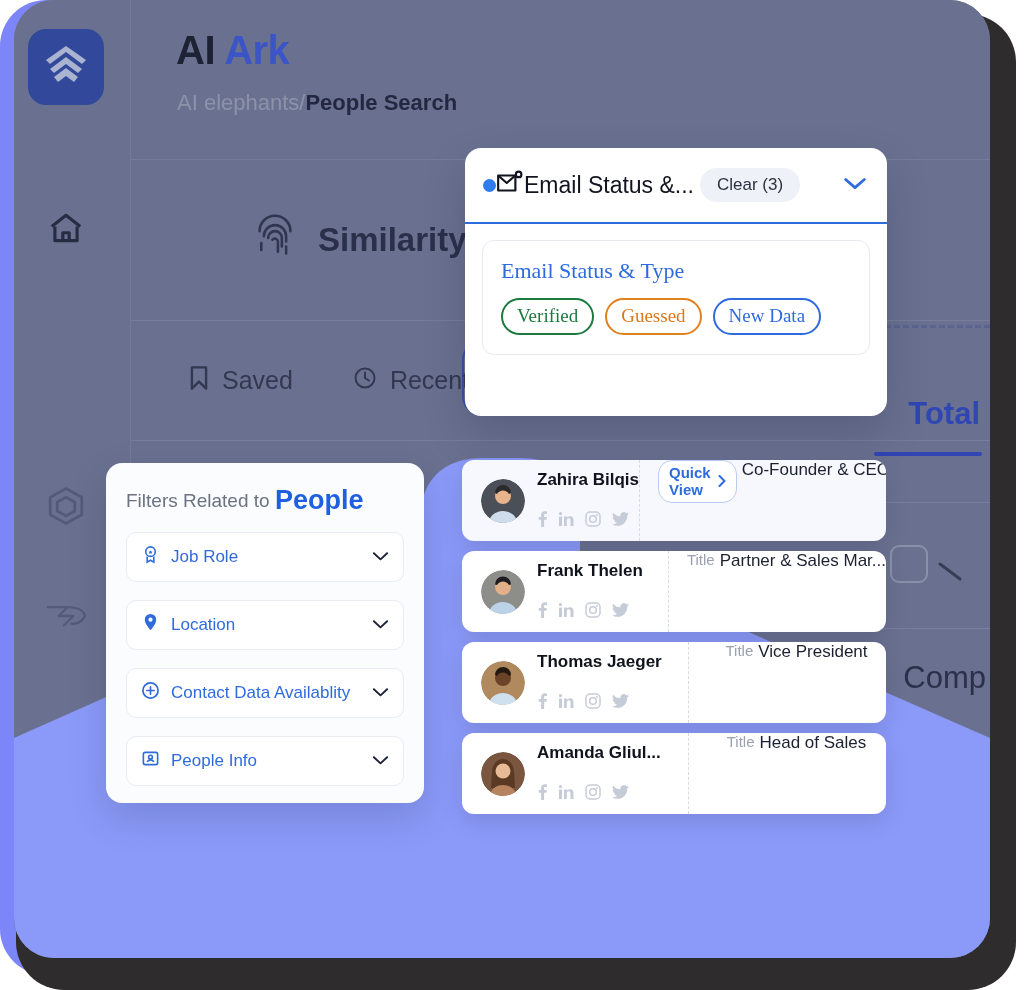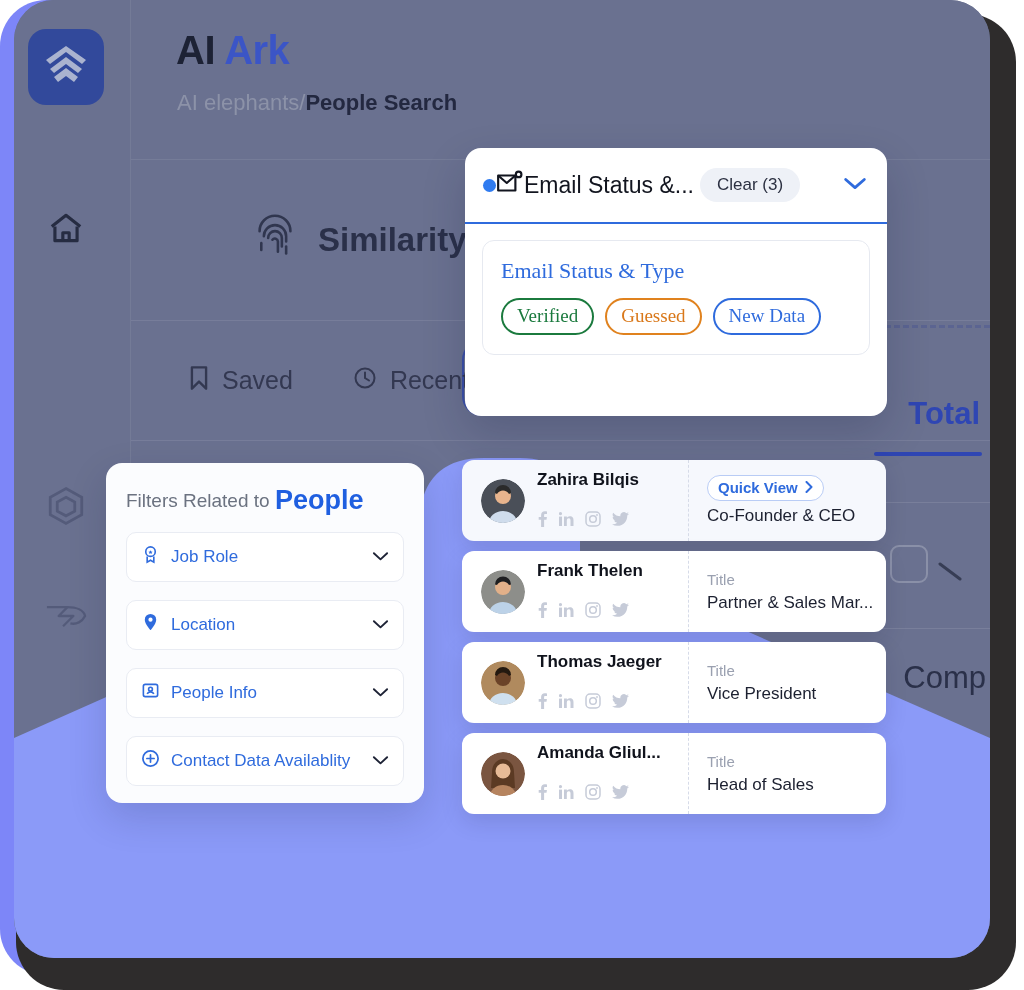--- a/index.html
+++ b/index.html
@@ -189,21 +189,21 @@
     display: flex; margin-bottom: 10px; overflow: hidden;
   }
   .pcard.white { background: #ffffff; }
   .pleft { width: 227px; display: flex; align-items: center; gap: 12px; padding-left: 19px;
            border-right: 1px dashed #d6dbe8; }
   .avatar { width: 44px; height: 44px; border-radius: 50%; flex: 0 0 auto; overflow: hidden; }
   .avatar svg { display: block; }
   .pmeta { display: flex; flex-direction: column; gap: 21px; }
   .pname { font-size: 17px; font-weight: 700; color: #10131c; white-space: nowrap; }
   .socials { display: flex; gap: 11px; color: #c6cbd8; }
-  .pright { flex: 1; display: flex; flex-direction: column; justify-content: center;
+  .pright { flex: 1; display: flex; flex-direction: row; justify-content: center;
             gap: 5px; padding-left: 18px; }
   .ptitlelbl { font-size: 15px; color: #9aa0b0; }
   .pvalue { font-size: 17px; color: #1c2030; white-space: nowrap; }
   .quickview {
     align-self: flex-start; border: 1px solid #b9ccf5; border-radius: 14px;
     padding: 3px 10px 4px; font-size: 15px; font-weight: 700; color: #2f6bdd;
     display: flex; align-items: center; gap: 7px; background: #fff;
   }
 </style>
 </head>
@@ -403,44 +403,44 @@
         <span>
           <svg width="17" height="11" viewBox="0 0 18 11" fill="none" stroke="#1d2235" stroke-width="2" stroke-linecap="round" stroke-linejoin="round">
               <path d="M2 2 L9 8.5 L16 2"></path>
             </svg>
         </span>
       </div>
 
       <div class="frow">
         <span class="fl">
           <span>
+            <svg width="19" height="19" viewBox="0 0 20 20" fill="none" stroke="#2f6bdd" stroke-width="1.8">
+              <circle cx="10" cy="10" r="8"></circle>
+              <path d="M10 6.2 v7.6 M6.2 10 h7.6" stroke-linecap="round"></path>
+            </svg>
+          </span>
+          <span>Contact Data Availablity</span>
+        </span>
+        <span>
+          <svg width="17" height="11" viewBox="0 0 18 11" fill="none" stroke="#1d2235" stroke-width="2" stroke-linecap="round" stroke-linejoin="round">
+              <path d="M2 2 L9 8.5 L16 2"></path>
+            </svg>
+        </span>
+      </div>
+
+      <div class="frow">
+        <span class="fl">
+          <span>
             <svg width="19" height="19" viewBox="0 0 20 20" fill="none" stroke="#2f6bdd" stroke-width="1.7">
               <rect x="2.5" y="3.5" width="15" height="13" rx="2"></rect>
               <circle cx="10" cy="8.6" r="2"></circle>
               <path d="M6.5 13.6 a3.7 3.2 0 0 1 7 0"></path>
             </svg>
           </span>
           <span>People Info</span>
-        </span>
-        <span>
-          <svg width="17" height="11" viewBox="0 0 18 11" fill="none" stroke="#1d2235" stroke-width="2" stroke-linecap="round" stroke-linejoin="round">
-              <path d="M2 2 L9 8.5 L16 2"></path>
-            </svg>
-        </span>
-      </div>
-
-      <div class="frow">
-        <span class="fl">
-          <span>
-            <svg width="19" height="19" viewBox="0 0 20 20" fill="none" stroke="#2f6bdd" stroke-width="1.8">
-              <circle cx="10" cy="10" r="8"></circle>
-              <path d="M10 6.2 v7.6 M6.2 10 h7.6" stroke-linecap="round"></path>
-            </svg>
-          </span>
-          <span>Contact Data Availablity</span>
         </span>
         <span>
           <svg width="17" height="11" viewBox="0 0 18 11" fill="none" stroke="#1d2235" stroke-width="2" stroke-linecap="round" stroke-linejoin="round">
               <path d="M2 2 L9 8.5 L16 2"></path>
             </svg>
         </span>
       </div>
     </div>
 
     <div class="people">

